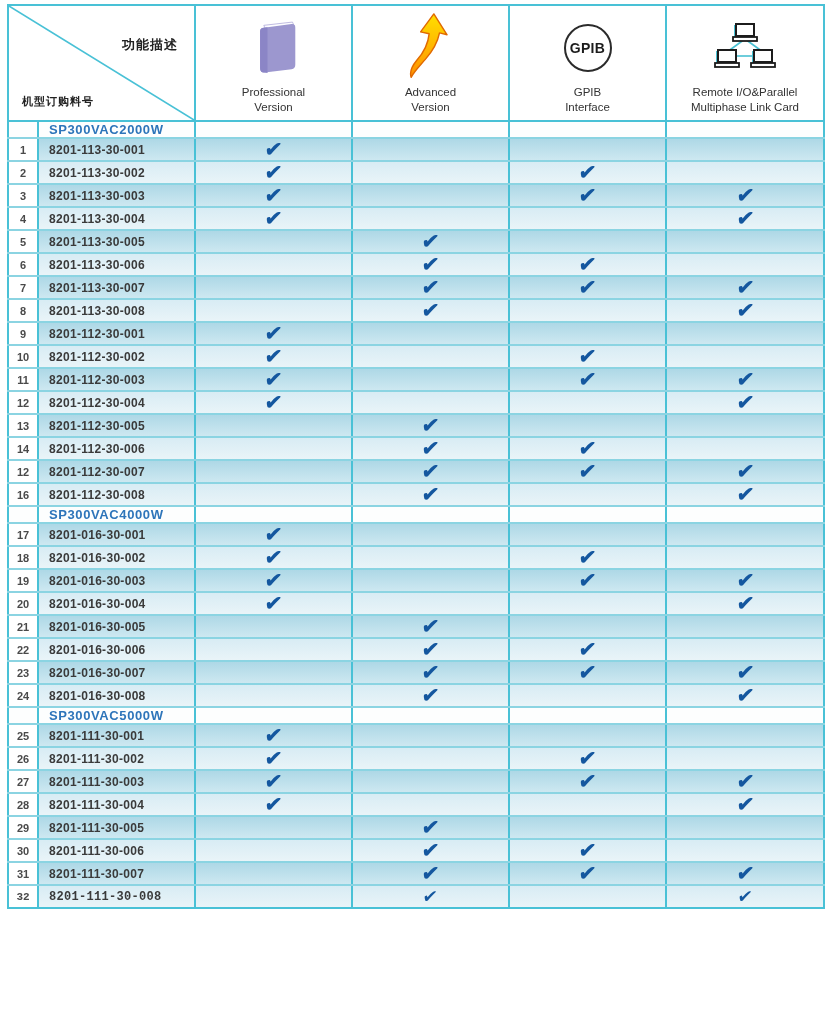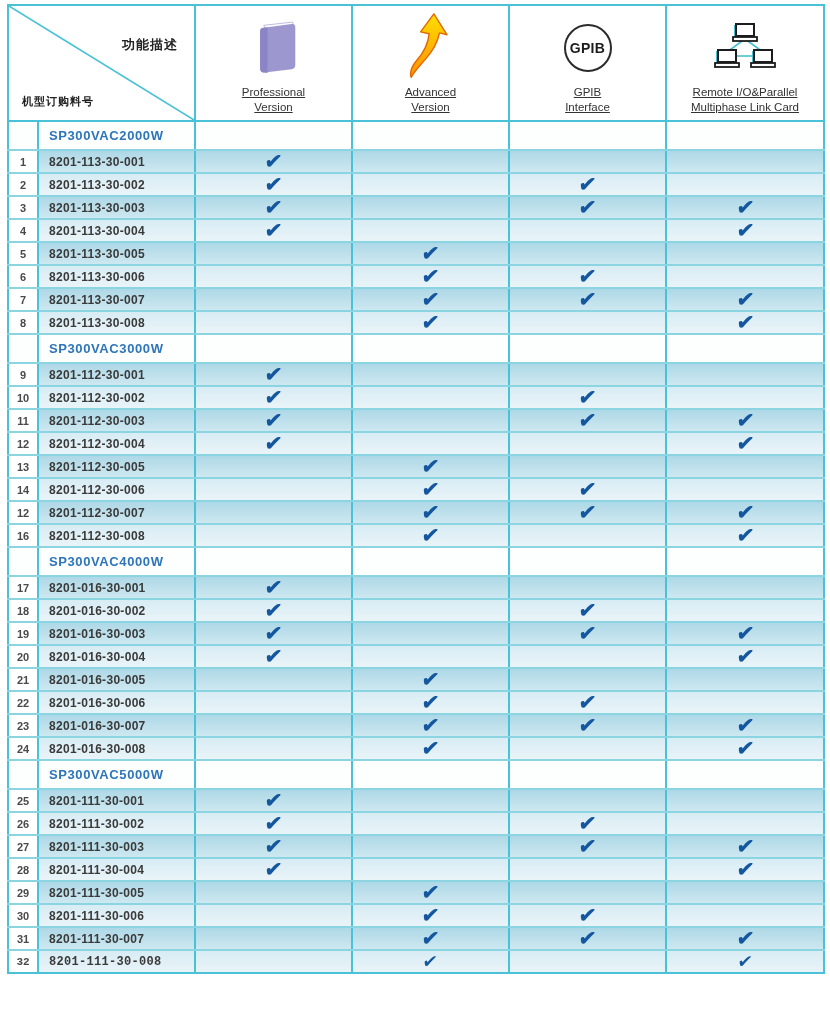--- a/index.html
+++ b/index.html
@@ -43,30 +43,30 @@
   .corner-top{
     position:absolute;top:30px;right:16px;
     font-size:13px;font-weight:600;color:#222;letter-spacing:1px;
   }
   .corner-bottom{
     position:absolute;bottom:11px;left:13px;
     font-size:11px;font-weight:600;color:#222;letter-spacing:1px;
   }
   .feat{text-align:center;font-weight:normal;}
   .icon-box{height:74px;display:flex;align-items:center;justify-content:center;}
-  .hlabel{font-size:11.5px;line-height:1.3;color:#333;text-decoration:underline;}
+  .hlabel{font-size:11.5px;line-height:1.3;color:#333;}
   .gpib-circle{
     width:48px;height:48px;border-radius:50%;
     border:2.5px solid #2b2b2b;
     display:flex;align-items:center;justify-content:center;
     font-size:14px;font-weight:600;color:#1c1c1c;letter-spacing:.3px;
   }
 
   
-  tr.section-row td{height:29px;background:#fdfefe;}
+  tr.section-row td{height:17px;background:#fdfefe;}
   tr.data-row td{height:23px;}
   td.num{background:#fff;text-align:center;font-size:11px;font-weight:600;color:#4a4a4a;}
   td.model{
     font-size:13px;font-weight:700;color:var(--section-blue);
     letter-spacing:.6px;padding-left:10px;
   }
   td.part{
     font-size:12px;font-weight:700;color:#3a3a3a;
     letter-spacing:.3px;padding-left:10px;margin-left:48px;
   }
@@ -242,28 +242,20 @@
           <td class="checkcell"><span class="check">✔</span></td>
         </tr>
         <tr class="data-row light">
           <td class="num">8</td>
           <td class="part">8201-113-30-008</td>
           <td class="checkcell"></td>
           <td class="checkcell"><span class="check">✔</span></td>
           <td class="checkcell"></td>
           <td class="checkcell"><span class="check">✔</span></td>
         </tr>
-        <tr class="section-row">
-          <td class="num"></td>
-          <td class="model">SP300VAC3000W</td>
-          <td class="blank"></td>
-          <td class="blank"></td>
-          <td class="blank"></td>
-          <td class="blank"></td>
-        </tr>
         <tr class="data-row dark">
           <td class="num">9</td>
           <td class="part">8201-112-30-001</td>
           <td class="checkcell"><span class="check">✔</span></td>
           <td class="checkcell"></td>
           <td class="checkcell"></td>
           <td class="checkcell"></td>
         </tr>
         <tr class="data-row light">
           <td class="num">10</td>

